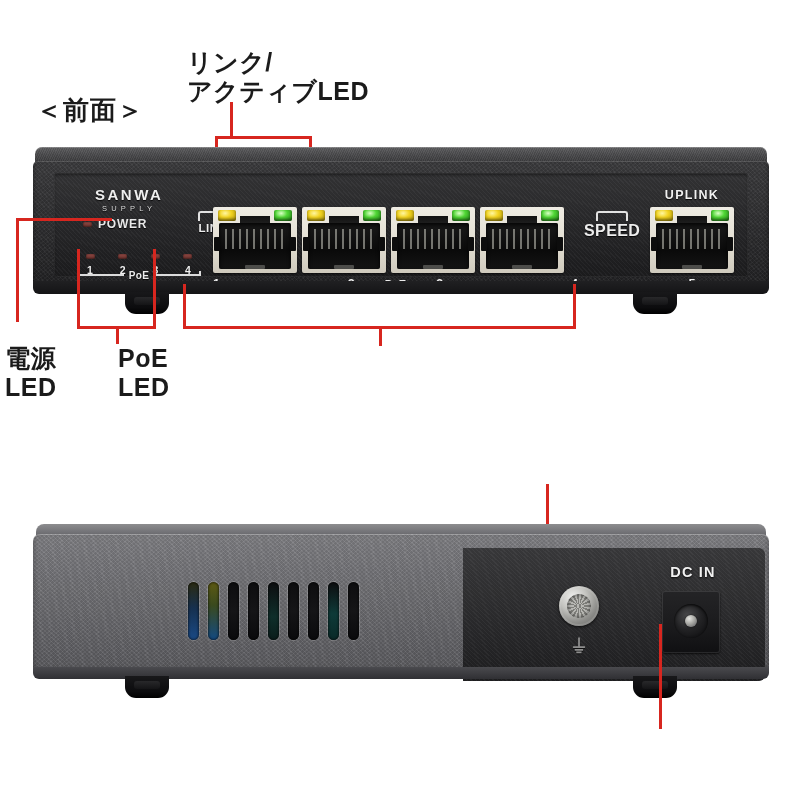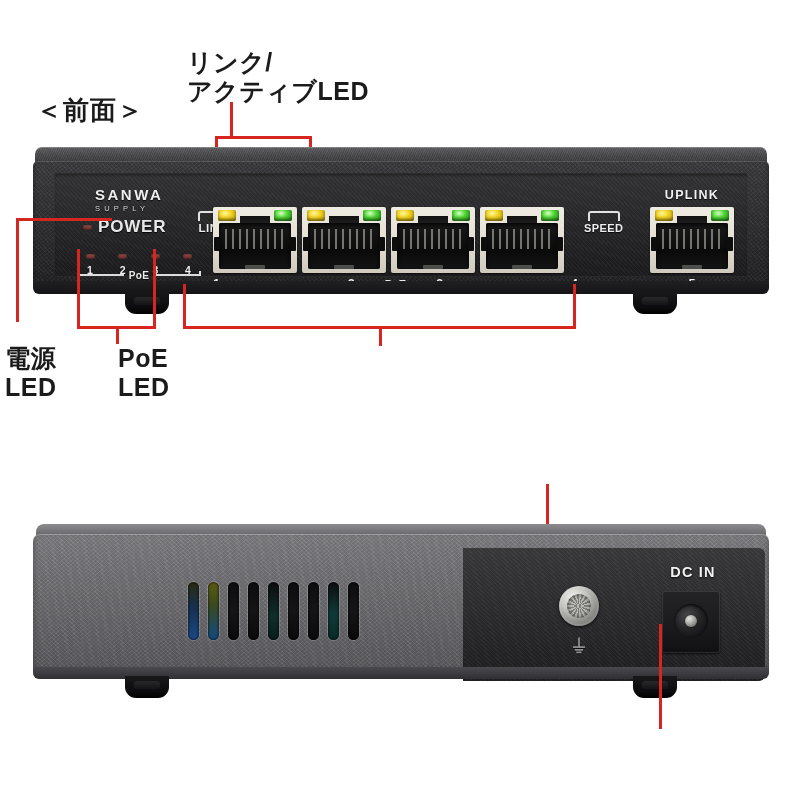--- a/index.html
+++ b/index.html
@@ -66,21 +66,21 @@
     position:absolute;width:44px;height:22px;
     background:linear-gradient(180deg,#18181a 0%,#0c0c0e 70%,#000 100%);
     border-radius:0 0 11px 11px;
   }
   .foot:after{
     content:"";position:absolute;left:9px;top:5px;width:26px;height:8px;
     background:linear-gradient(180deg,#2c2c2e,#151517);border-radius:3px;opacity:.85;
   }
 
   
-  .logo{position:absolute;left:62px;top:25px;}
+  .logo{position:absolute;left:62px;top:25px;text-align:center;}
   .logo .l1{
     color:#efefef;font-size:15px;font-weight:bold;letter-spacing:2.5px;
     font-family:"Liberation Sans",sans-serif;
     text-shadow:0 1px 1px rgba(0,0,0,.8);
   }
   .logo .l2{
     color:#d8d8d8;font-size:7.5px;font-weight:normal;letter-spacing:4.2px;margin-top:1px;
     text-shadow:0 1px 1px rgba(0,0,0,.8);
   }
 
@@ -90,21 +90,21 @@
     text-shadow:0 1px 1px rgba(0,0,0,.85);
     white-space:nowrap;
   }
 
   .power-row{position:absolute;left:50px;top:56px;display:flex;align-items:center;gap:6px;}
   .led-chip{
     width:9px;height:5px;border-radius:1.5px;
     background:linear-gradient(180deg,#9a4d48,#5c2b27);
     box-shadow:inset 0 0 2px rgba(0,0,0,.7);
   }
-  .silk{color:#e8e8e8;font-size:17px;font-weight:bold;letter-spacing:.8px;
+  .silk{color:#e8e8e8;font-size:12px;font-weight:bold;letter-spacing:.8px;
     text-shadow:0 1px 1px rgba(0,0,0,.9);}
 
   .poe-leds{position:absolute;left:44px;top:84px;width:124px;}
   .poe-leds .chips{display:flex;justify-content:space-between;}
   .poe-leds .chip-c{width:26px;text-align:center;}
   .poe-leds .nums{display:flex;justify-content:space-between;margin-top:1px;}
   .poe-leds .num{width:26px;text-align:center;color:#efefef;font-size:10.5px;font-weight:bold;
     text-shadow:0 1px 1px rgba(0,0,0,.9);}
   .poe-bracket{position:absolute;left:44px;top:109px;width:124px;height:10px;
     display:flex;align-items:center;}
@@ -117,21 +117,21 @@
 
   .link-lbl{position:absolute;left:165px;top:50px;text-align:center;}
   .link-lbl .hook{width:26px;height:8px;border:2px solid #e2e2e2;border-bottom:none;
     border-radius:3px 3px 0 0;margin:0 auto 1px;}
   .link-lbl .t{color:#ededed;font-size:11.5px;font-weight:bold;letter-spacing:.6px;
     text-shadow:0 1px 1px rgba(0,0,0,.9);}
 
   .speed-lbl{position:absolute;left:551px;top:50px;text-align:center;}
   .speed-lbl .hook{width:28px;height:8px;border:2px solid #e2e2e2;border-bottom:none;
     border-radius:3px 3px 0 0;margin:0 auto 1px;}
-  .speed-lbl .t{color:#ededed;font-size:11px;font-weight:bold;letter-spacing:.4px;
+  .speed-lbl .t{color:#ededed;font-size:16px;font-weight:bold;letter-spacing:.4px;
     text-shadow:0 1px 1px rgba(0,0,0,.9);}
 
   .uplink-lbl{position:absolute;left:604px;top:27px;width:110px;text-align:center;
     color:#f0f0f0;font-size:12.5px;font-weight:bold;letter-spacing:1.3px;
     text-shadow:0 1px 1px rgba(0,0,0,.9);}
 
   
   .ports{position:absolute;left:180px;top:46px;display:flex;gap:5px;}
   .port{
     width:84px;height:66px;

